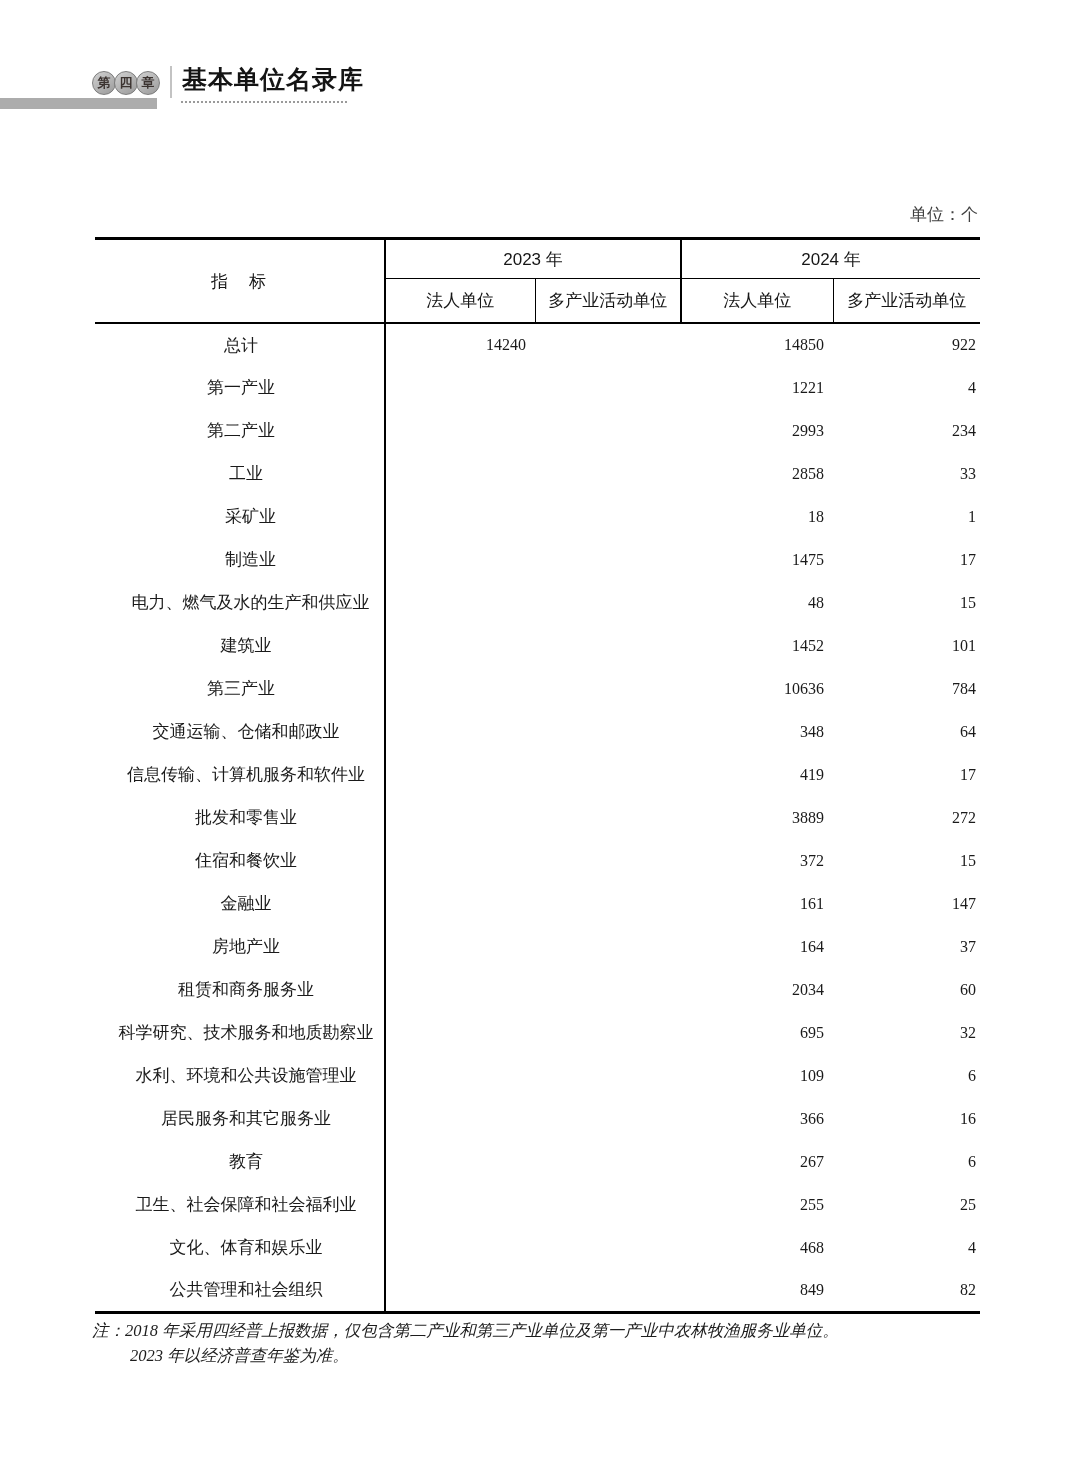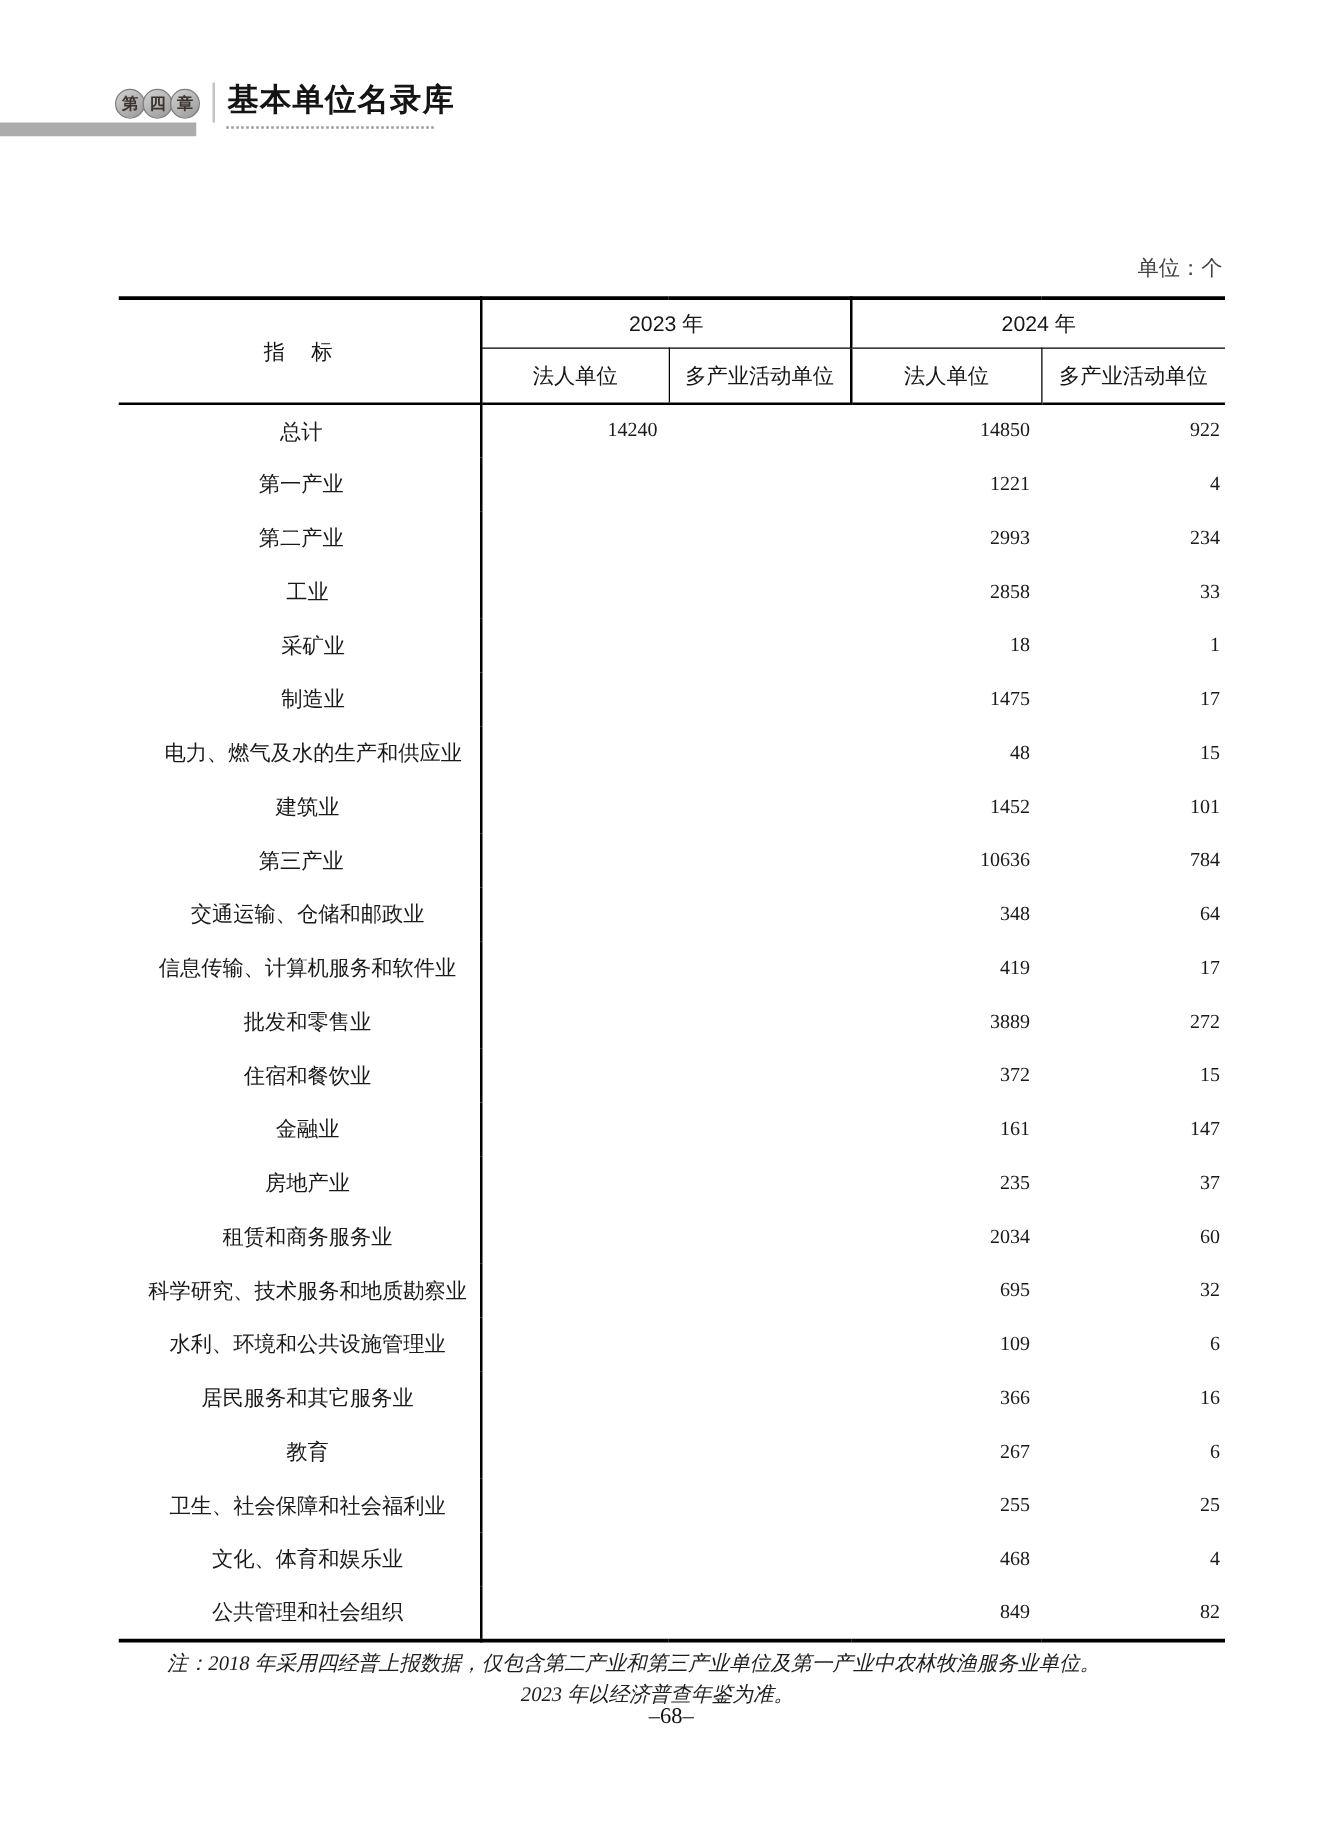--- a/index.html
+++ b/index.html
@@ -53,21 +53,21 @@
   td.ind1 { padding-left:13px; }
   td.ind2 { padding-left:22px; }
   td.c-num { text-align:right; font-size:16px; }
   td.n23l { padding-right:9px; }
   td.n23m { padding-right:9px; }
   td.n24l { padding-right:9px; }
   td.n24m { padding-right:4px; }
 
   
   .note { position:absolute; left:92px; top:1318px; width:830px; font-size:16.5px; line-height:25px;
-          font-style:italic; color:#1d1d1d;text-align:center; }
+          font-style:italic; color:#1d1d1d; }
   .note .line2 { padding-left:38px; }
   .folio { position:absolute; left:0; right:0; top:1362px; text-align:center; font-size:18px; color:#111; }
 </style>
 </head>
 <body>
 
 <div class="page">
 
   <div class="graybar"></div>
   <div class="badge">
@@ -199,21 +199,21 @@
             <td class="c-label ind1">金融业</td>
             <td class="c-num n23l"></td>
             <td class="c-num n23m"></td>
             <td class="c-num n24l">161</td>
             <td class="c-num n24m">147</td>
           </tr>
           <tr>
             <td class="c-label ind1">房地产业</td>
             <td class="c-num n23l"></td>
             <td class="c-num n23m"></td>
-            <td class="c-num n24l">235</td>
+            <td class="c-num n24l">164</td>
             <td class="c-num n24m">37</td>
           </tr>
           <tr>
             <td class="c-label ind1">租赁和商务服务业</td>
             <td class="c-num n23l"></td>
             <td class="c-num n23m"></td>
             <td class="c-num n24l">2034</td>
             <td class="c-num n24m">60</td>
           </tr>
           <tr>
@@ -266,15 +266,14 @@
             <td class="c-num n24m">82</td>
           </tr>
         </tbody>
     </table>
   </div>
 
   <div class="note">
     <div class="line1">注：2018 年采用四经普上报数据，仅包含第二产业和第三产业单位及第一产业中农林牧渔服务业单位。</div>
     <div class="line2">2023 年以经济普查年鉴为准。</div>
   </div>
-  <div class="folio">–68–</div>
 
 </div>
 
 </body></html>

